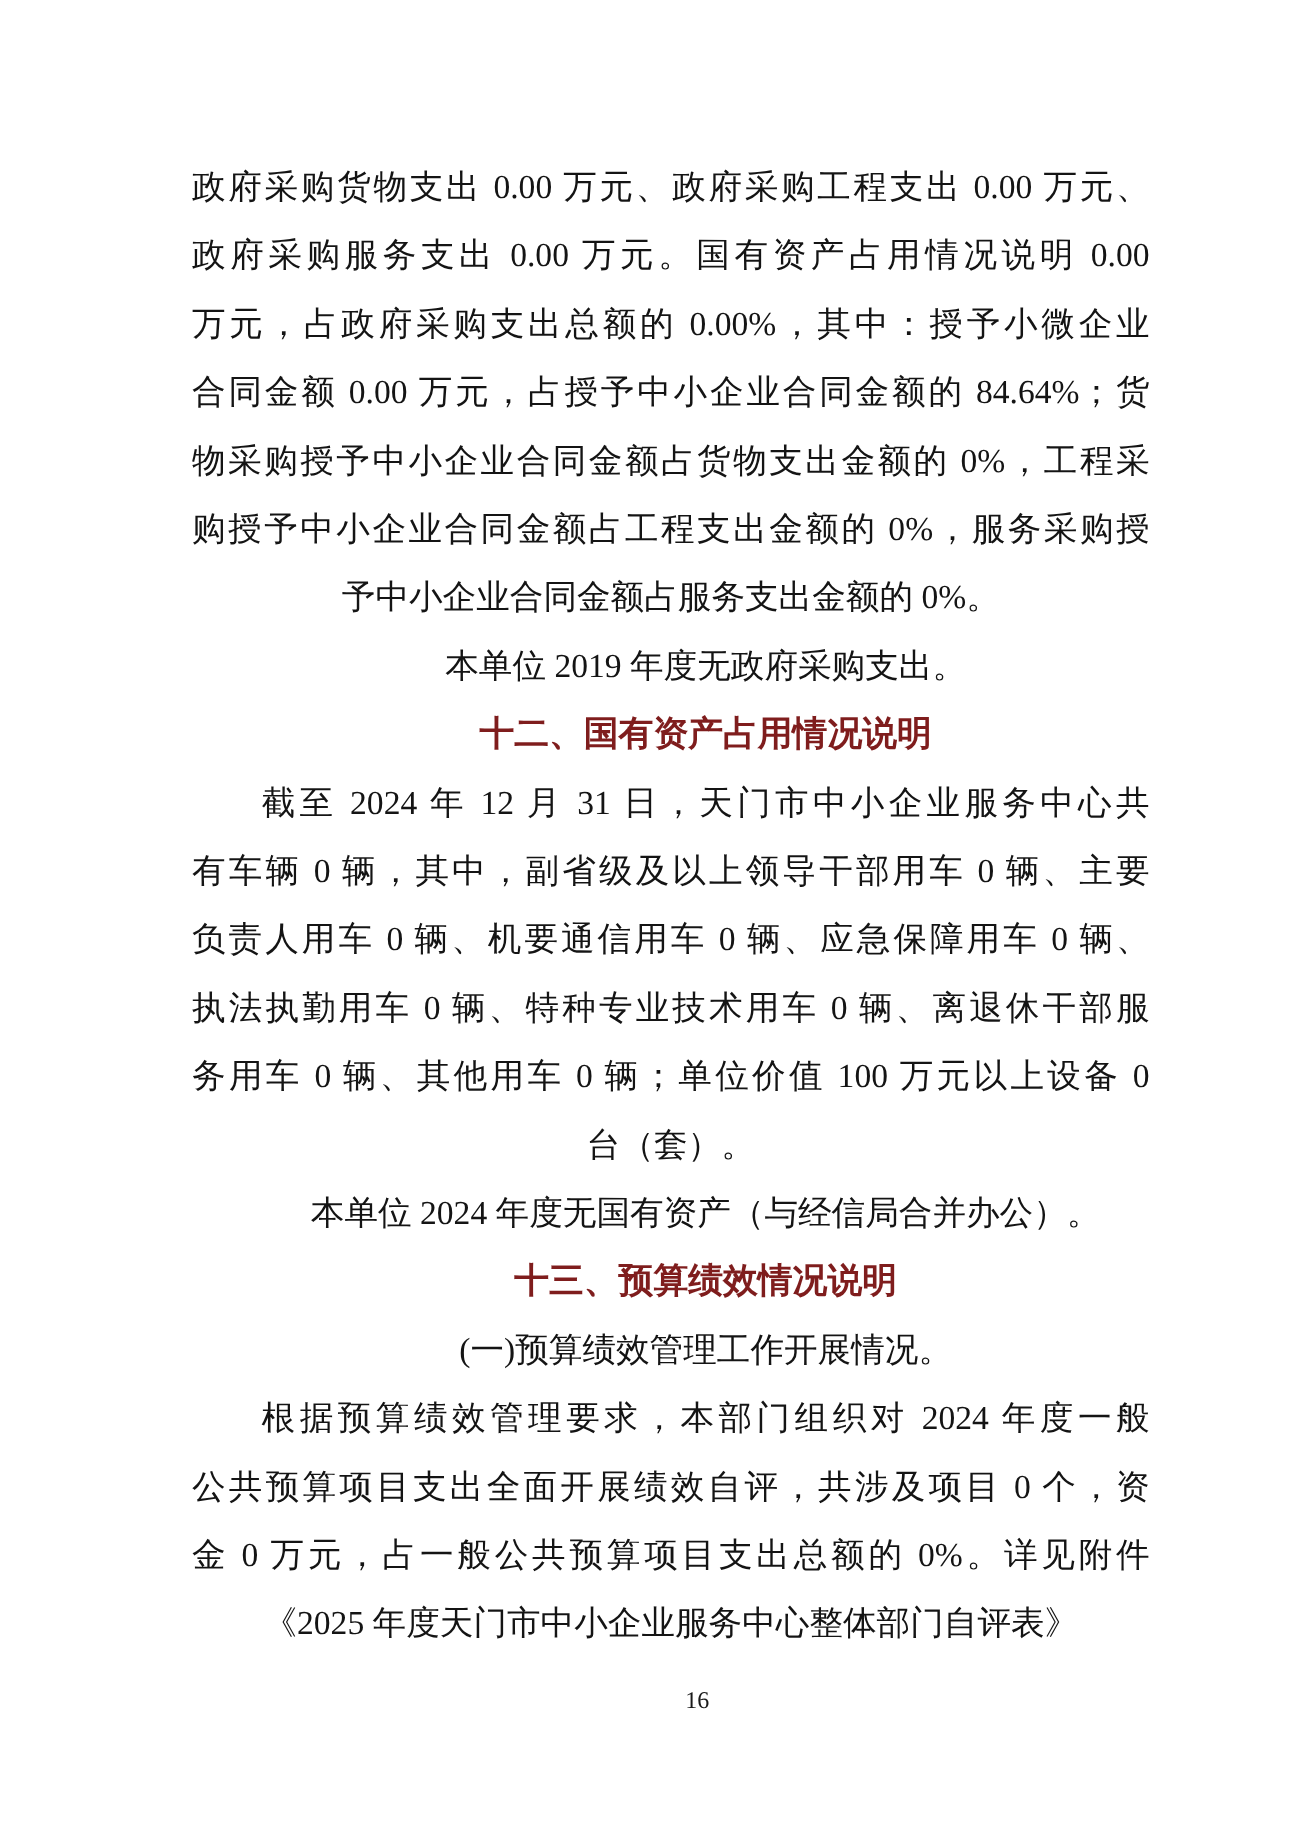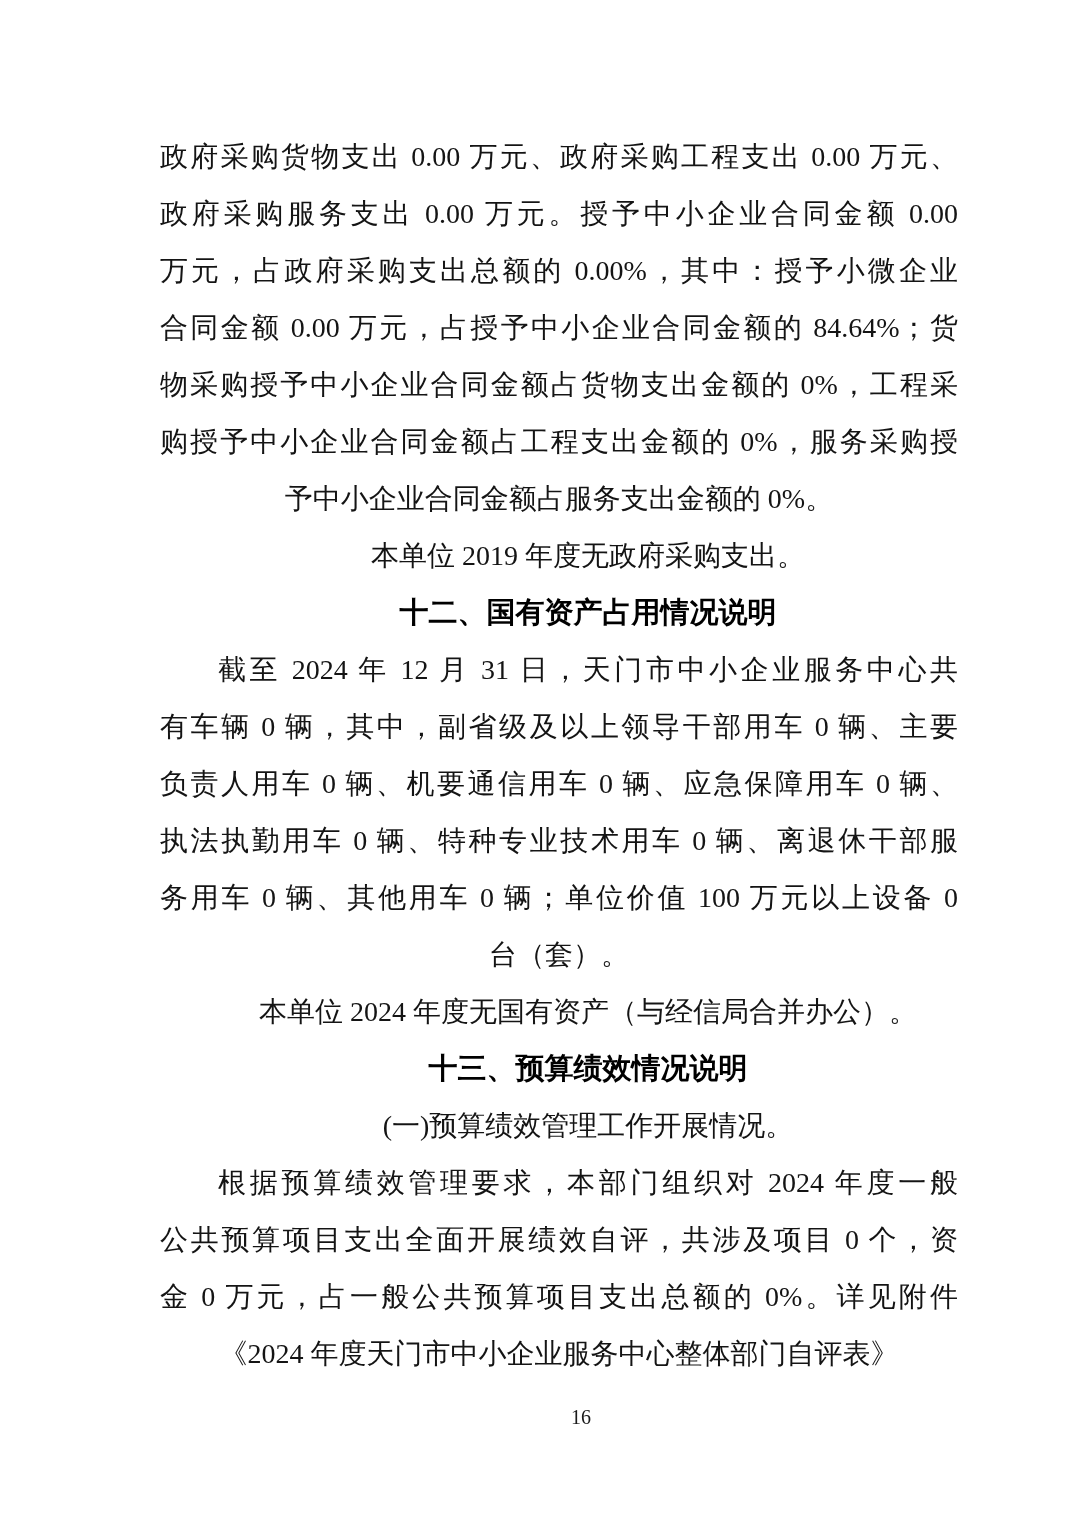--- a/index.html
+++ b/index.html
@@ -34,21 +34,21 @@
     text-align: justify;
     text-align-last: justify;
   }
   .line.indent {
     text-indent: 58px;
   }
   .line.heading {
     font-family: "Liberation Sans", "DejaVu Sans", sans-serif;
     font-weight: 700;
     font-size: 29px;
-    color: #000000;
+    color: #7f1d1d;
   }
   .line.kai {
     font-family: "Liberation Serif", "DejaVu Serif", serif;
   }
   #page-number {
     position: absolute;
     left: 0;
     top: 1404px;
     width: 100%;
     text-align: center;
@@ -58,36 +58,36 @@
     font-family: "Liberation Serif", "DejaVu Serif", serif;
     padding-left: 48px;
   }
 </style>
 </head>
 <body>
 
 <div id="page">
   <div id="content">
       <div class="line justify">政府采购货物支出 0.00 万元、政府采购工程支出 0.00 万元、</div>
-      <div class="line justify">政府采购服务支出 0.00 万元。授予中小企业合同金额 0.00</div>
+      <div class="line justify">政府采购服务支出 0.00 万元。国有资产占用情况说明 0.00</div>
       <div class="line justify">万元，占政府采购支出总额的 0.00%，其中：授予小微企业</div>
       <div class="line justify">合同金额 0.00 万元，占授予中小企业合同金额的 84.64%；货</div>
       <div class="line justify">物采购授予中小企业合同金额占货物支出金额的 0%，工程采</div>
       <div class="line justify">购授予中小企业合同金额占工程支出金额的 0%，服务采购授</div>
       <div class="line">予中小企业合同金额占服务支出金额的 0%。</div>
       <div class="line indent">本单位 2019 年度无政府采购支出。</div>
       <div class="line heading indent">十二、国有资产占用情况说明</div>
       <div class="line indent justify">截至 2024 年 12 月 31 日，天门市中小企业服务中心共</div>
       <div class="line justify">有车辆 0 辆，其中，副省级及以上领导干部用车 0 辆、主要</div>
       <div class="line justify">负责人用车 0 辆、机要通信用车 0 辆、应急保障用车 0 辆、</div>
       <div class="line justify">执法执勤用车 0 辆、特种专业技术用车 0 辆、离退休干部服</div>
       <div class="line justify">务用车 0 辆、其他用车 0 辆；单位价值 100 万元以上设备 0</div>
       <div class="line">台（套）。</div>
       <div class="line indent">本单位 2024 年度无国有资产（与经信局合并办公）。</div>
       <div class="line heading indent">十三、预算绩效情况说明</div>
       <div class="line kai indent">(一)预算绩效管理工作开展情况。</div>
       <div class="line indent justify">根据预算绩效管理要求，本部门组织对 2024 年度一般</div>
       <div class="line justify">公共预算项目支出全面开展绩效自评，共涉及项目 0 个，资</div>
       <div class="line justify">金 0 万元，占一般公共预算项目支出总额的 0%。详见附件</div>
-      <div class="line">《2024 年度天门市中小企业服务中心整体部门自评表》</div>
+      <div class="line">《2025 年度天门市中小企业服务中心整体部门自评表》</div>
     </div>
   <div id="page-number">16</div>
 </div>
 
 </body></html>

